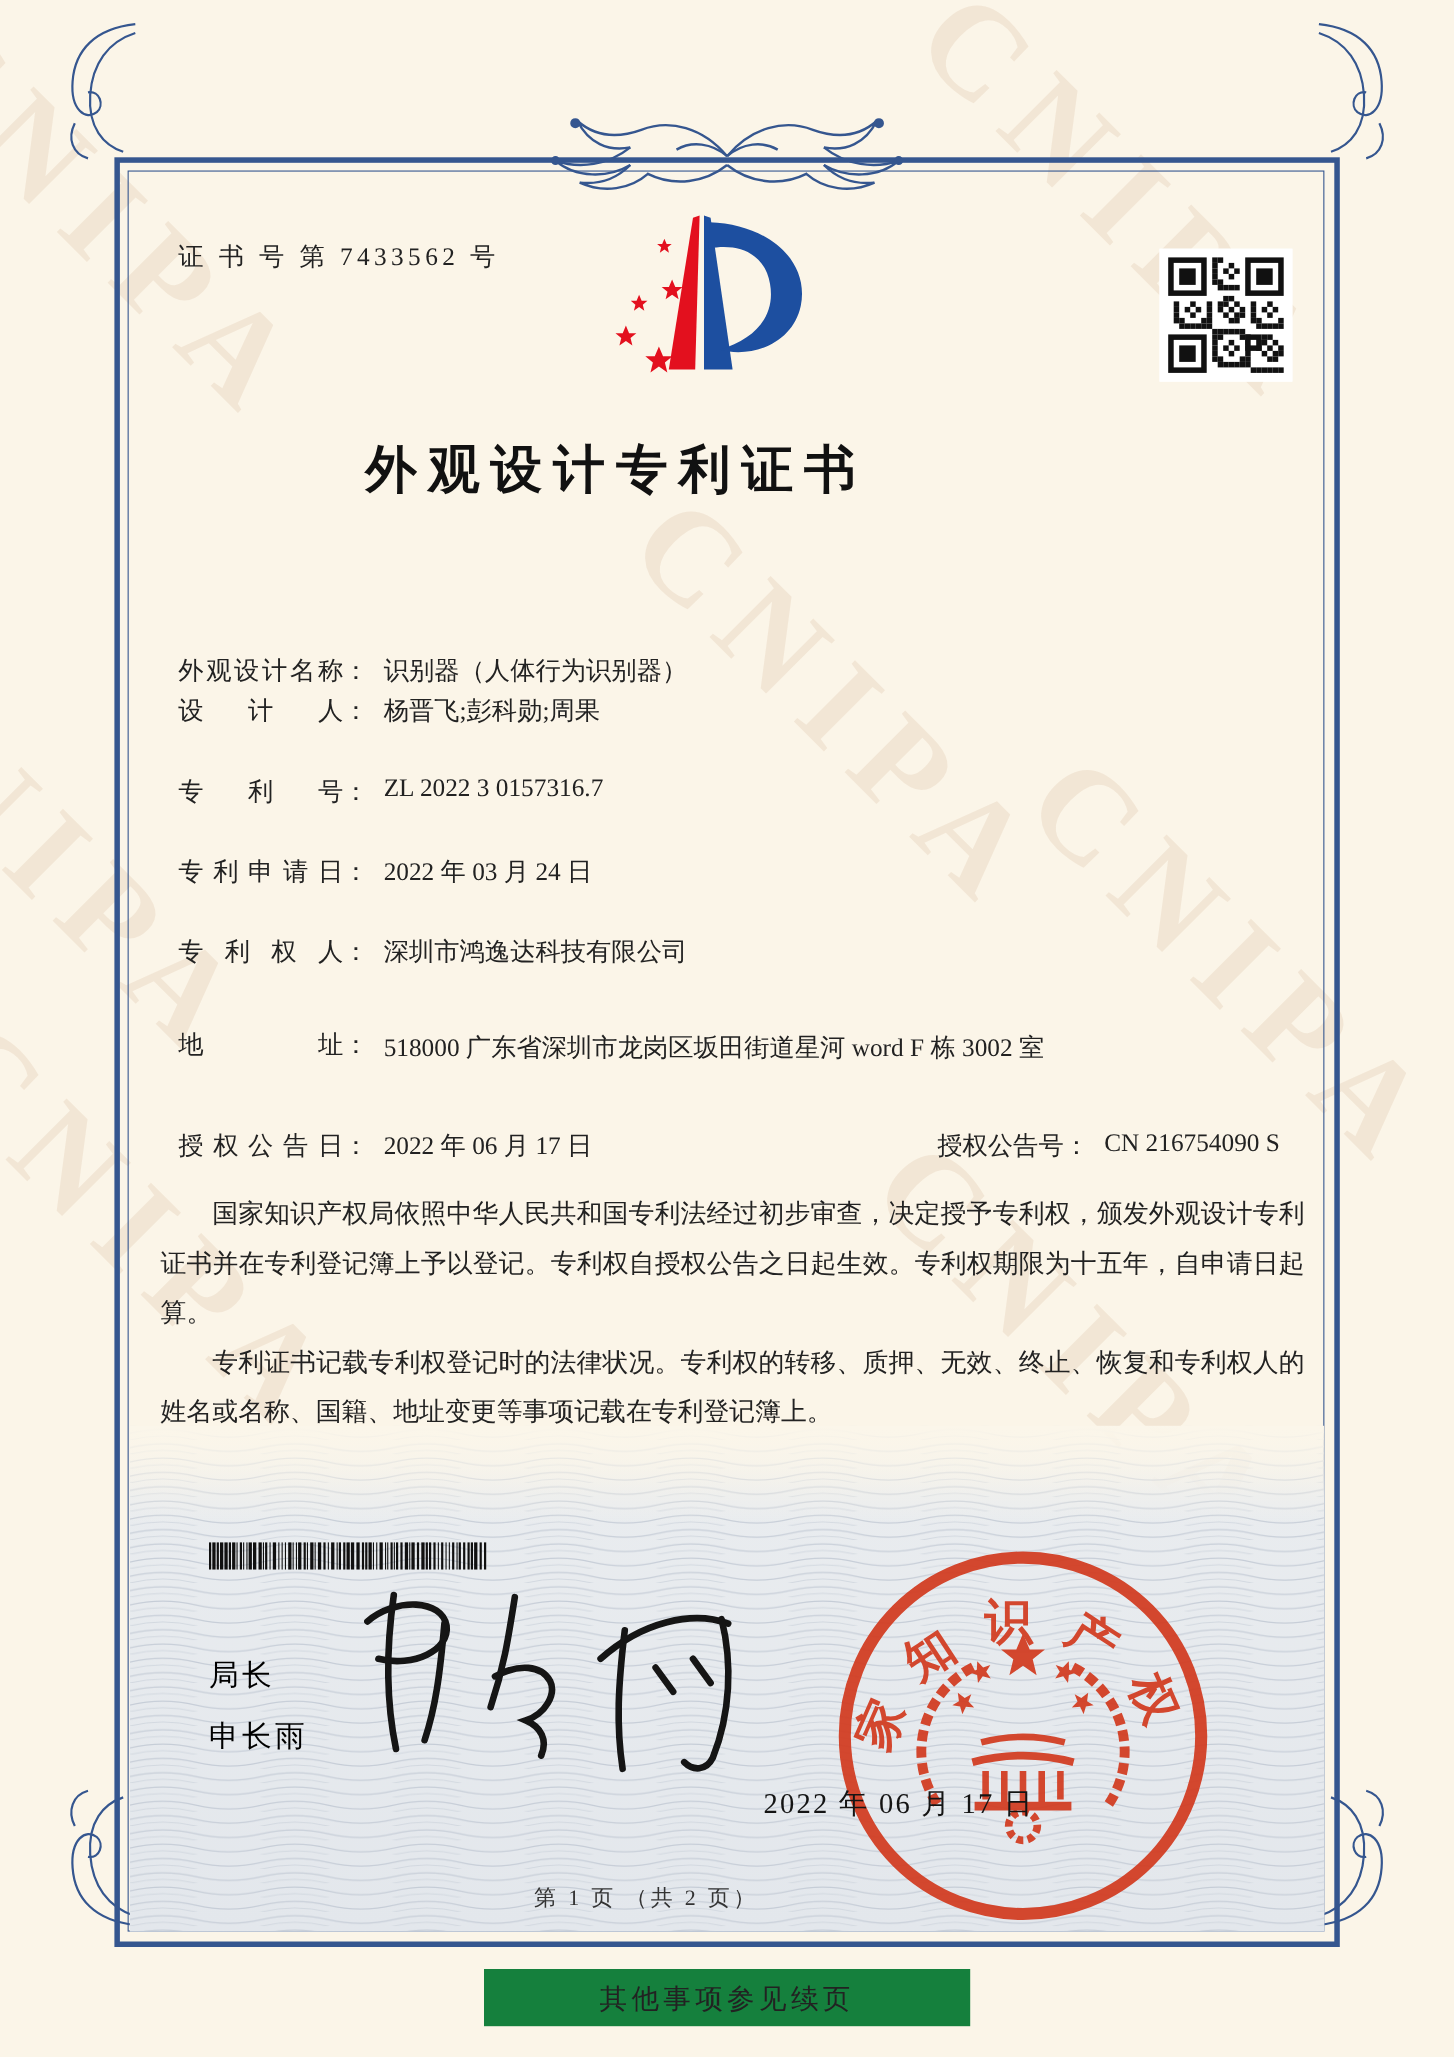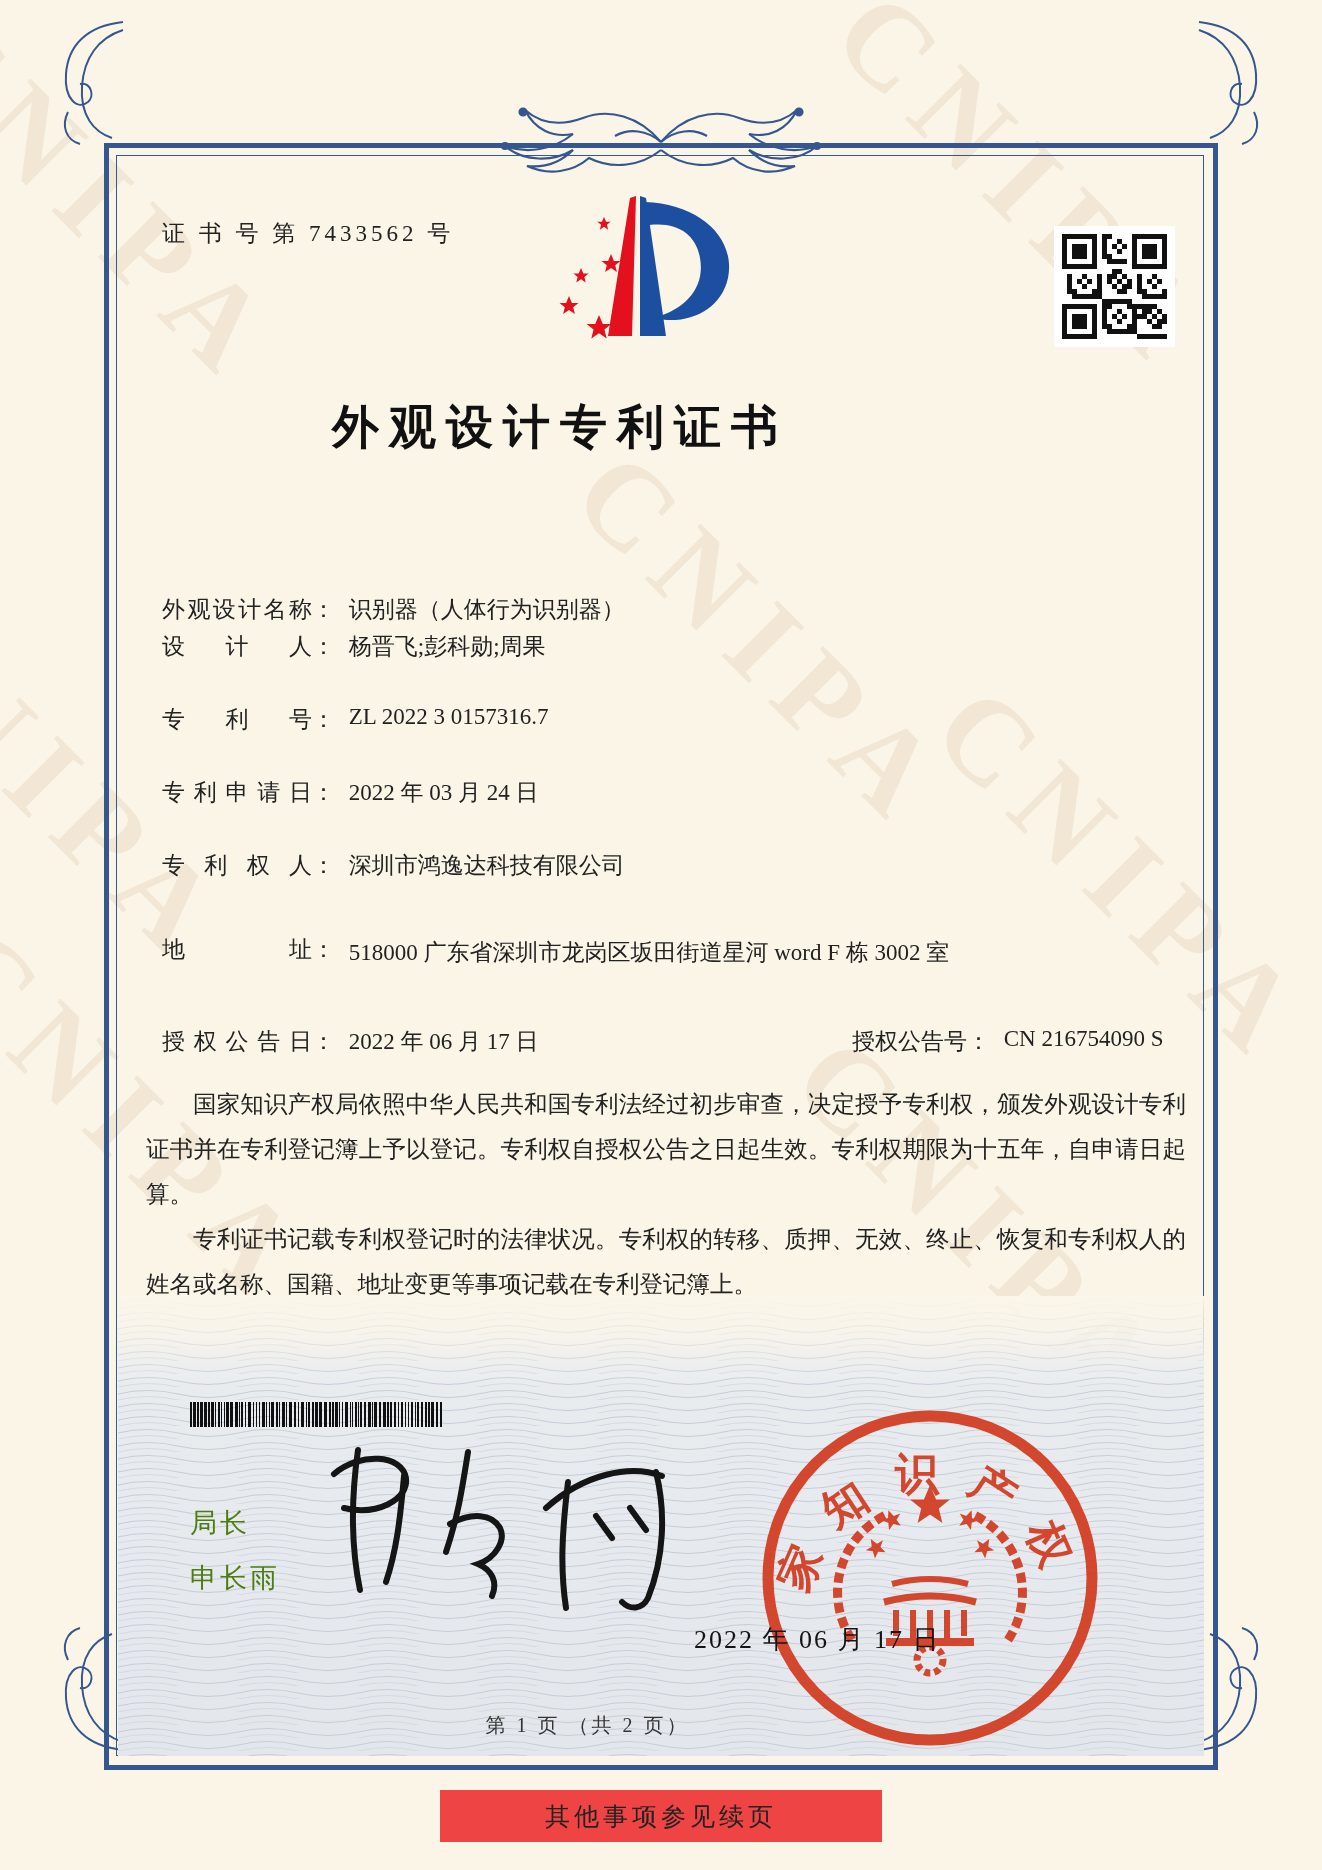--- a/index.html
+++ b/index.html
@@ -57,34 +57,34 @@
     background:linear-gradient(180deg, rgba(233,236,239,0) 0%, #e9ecef 14%, #e3e7ec 100%);
     overflow:hidden;
   }
   .waveband svg{position:absolute;left:0;top:0;}
   .wavefade{
     position:absolute;left:0;top:0;width:100%;height:90px;
     background:linear-gradient(180deg,#fbf6ea 0%,rgba(251,246,234,0) 100%);
   }
   .barcode{position:absolute;left:190px;top:1402px;width:260px;height:25px;}
   .officer{position:absolute;left:190px;font-size:27px;
-    font-family:"Liberation Sans","DejaVu Sans",sans-serif;color:#4d7c0f;letter-spacing:3px;}
+    font-family:"Liberation Sans","DejaVu Sans",sans-serif;color:#000000;letter-spacing:3px;}
   .sig{position:absolute;left:300px;top:1412px;width:390px;height:210px;}
   .seal{position:absolute;left:756px;top:1404px;width:348px;height:348px;opacity:0.93;}
   .seal-date{
     position:absolute;left:694px;top:1622px;width:340px;
     font-size:26px;letter-spacing:2px;color:#141414;white-space:nowrap;
   }
   .pagenum{
     position:absolute;left:0;top:1712px;width:1175px;text-align:center;
     font-size:20px;letter-spacing:3px;color:#333;
   }
   .contnote-strip{
     position:absolute;left:440px;top:1790px;width:442px;height:52px;
-    background:#ef4444;display:flex;align-items:center;justify-content:center;
+    background:#15803d;display:flex;align-items:center;justify-content:center;
   }
   .contnote{font-size:25px;letter-spacing:4px;color:#222;}
   .ornament-top{position:absolute;left:461px;top:100px;width:400px;height:80px;}
   .corner{position:absolute;width:80px;height:130px;}
 </style>
 </head>
 <body>
 
 <div class="wm" style="left:-25px;top:-20px;">CNIPA</div>
 <div class="wm" style="left:905px;top:-35px;">CNIPA</div>

